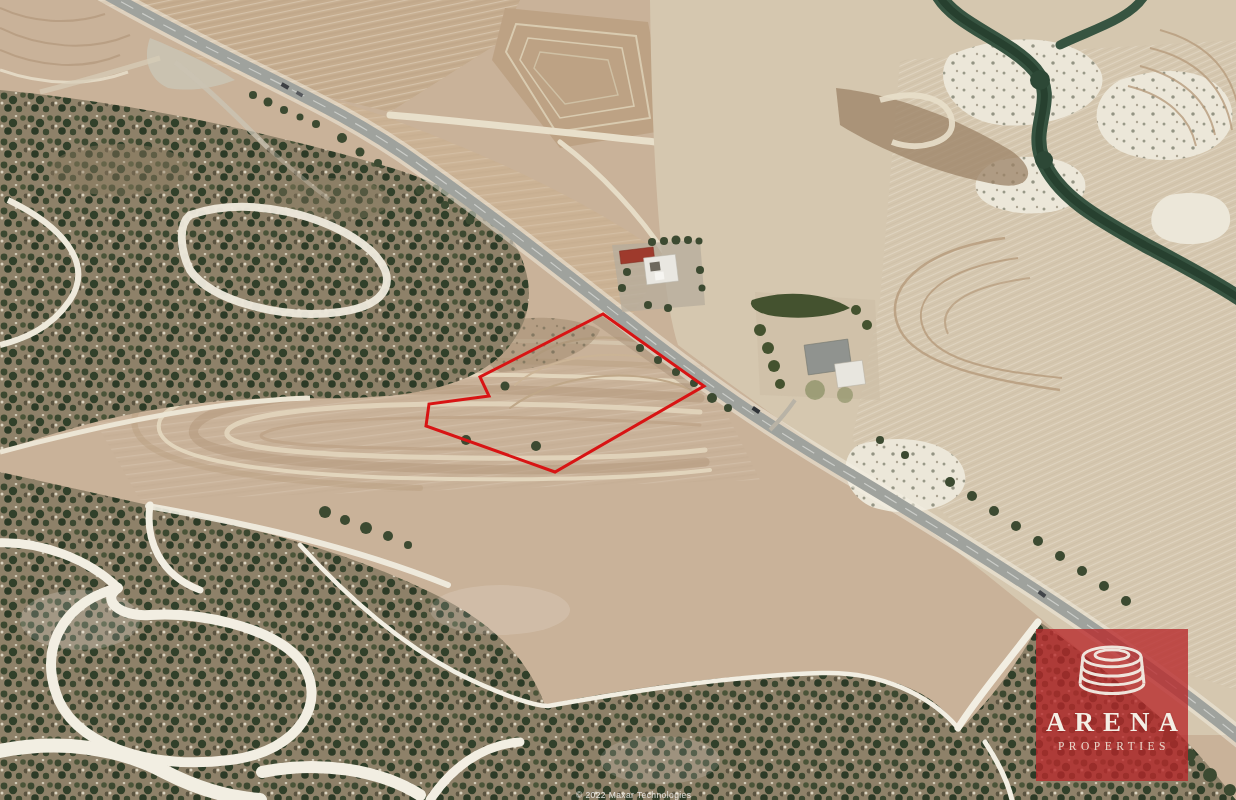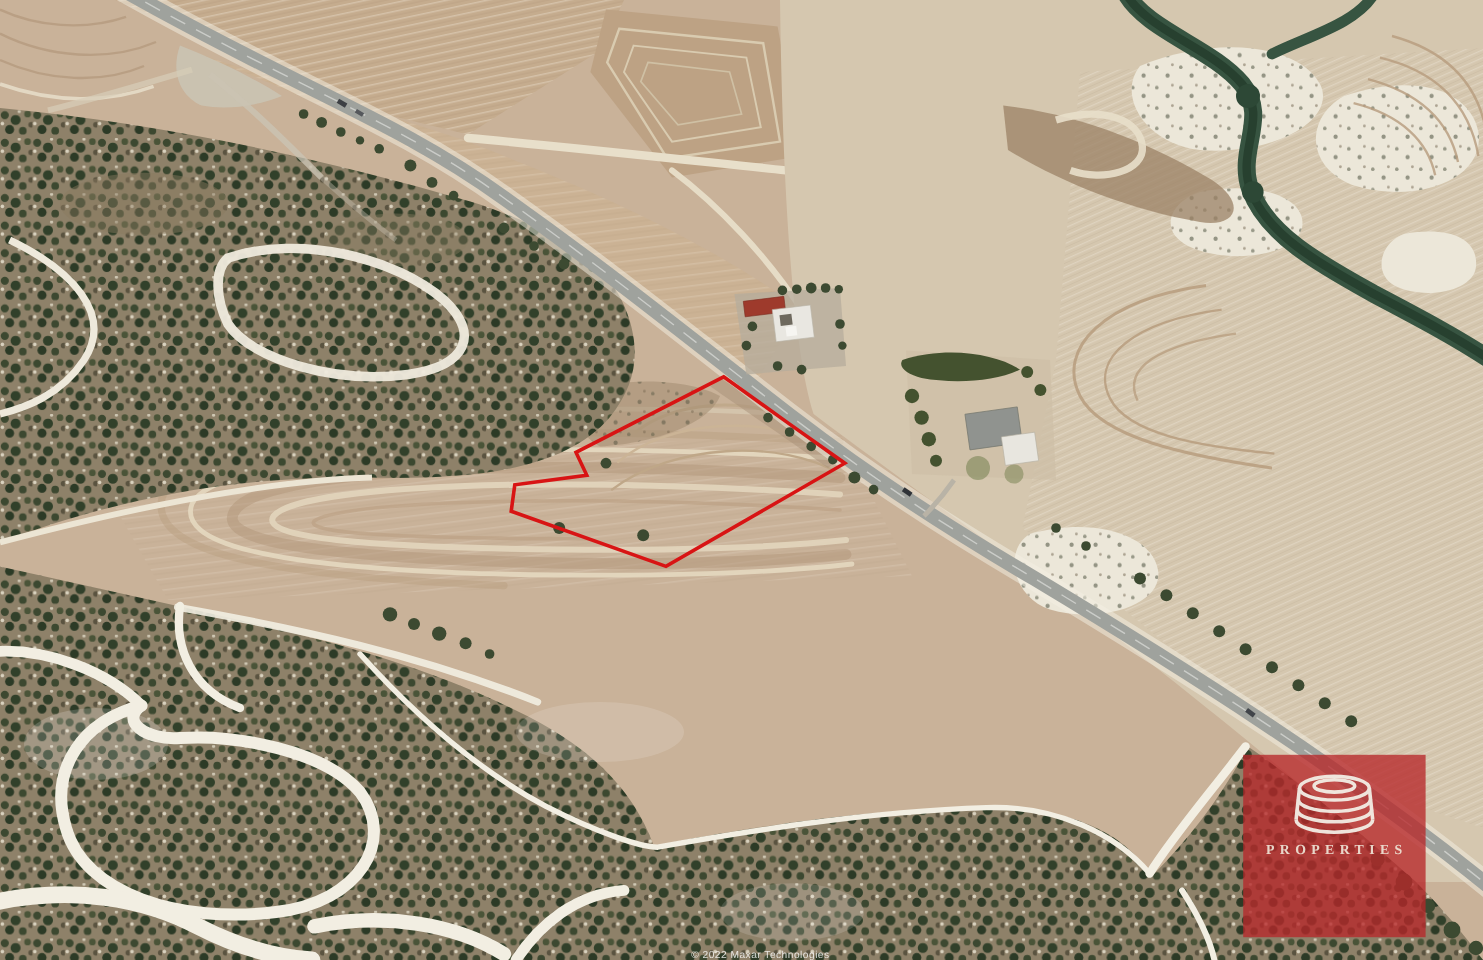--- a/index.html
+++ b/index.html
@@ -15,21 +15,21 @@
     display:flex;flex-direction:column;align-items:center;justify-content:flex-start;
     color:#f2ece1;text-align:center;
   }
   .logo .rings{margin-top:10px;width:96px;height:62px;}
   .logo .brand{
     font-family:"Liberation Serif",serif;font-size:27px;font-weight:600;
     letter-spacing:9px;margin-top:6px;margin-left:9px;color:#f4efe6;
     text-shadow:0 0 2px rgba(120,20,20,.35);
   }
   .logo .tagline{
-    font-family:"Liberation Serif",serif;font-size:11.5px;font-weight:700;
+    font-family:"Liberation Serif",serif;font-size:11.5px;font-weight:400;
     letter-spacing:4.5px;margin-top:2px;margin-left:4px;color:#eee4d6;opacity:.92;
   }
   .attribution{
     position:absolute;left:576px;top:790px;width:220px;
     font-size:8.5px;letter-spacing:.4px;color:#ffffff;opacity:.8;
     filter:blur(.4px);white-space:nowrap;
   }
 </style>
 </head>
 <body>
@@ -309,18 +309,19 @@
     <g stroke="#f3eee5" stroke-width="3.2" fill="none" opacity=".95">
       <ellipse cx="50" cy="19" rx="31" ry="10.5"></ellipse>
       <ellipse cx="50" cy="17" rx="18" ry="5.5"></ellipse>
       <path d="M19,19 L16,47"></path>
       <path d="M81,19 L84,47"></path>
       <path d="M18,29 A32,10.5 0 0 0 82,29"></path>
       <path d="M17,38 A33,10.8 0 0 0 83,38"></path>
       <path d="M16,47 A34,11 0 0 0 84,47"></path>
     </g>
   </svg>
+  <div class="brand">ARENA</div>
   <div class="tagline">PROPERTIES</div>
 </div>
 
 <div class="attribution">© 2022 Maxar Technologies</div>
 
 </div>
 
 </body></html>

